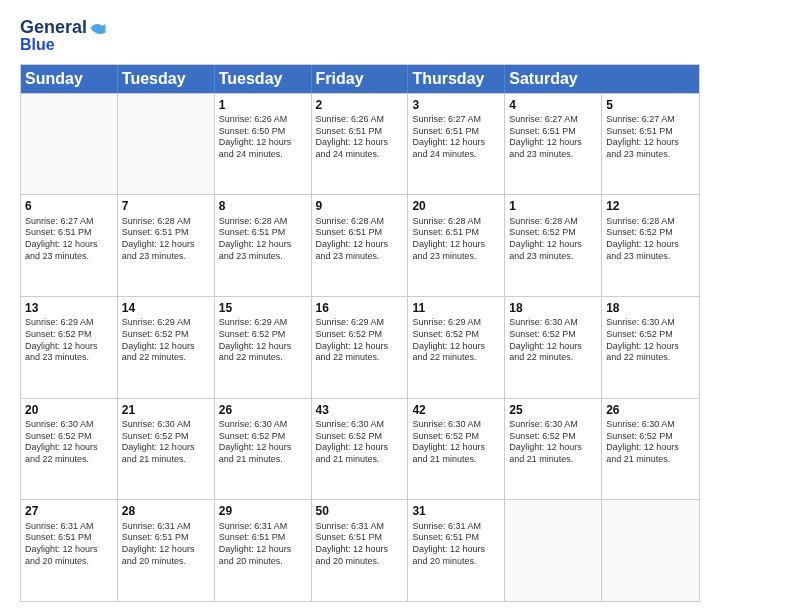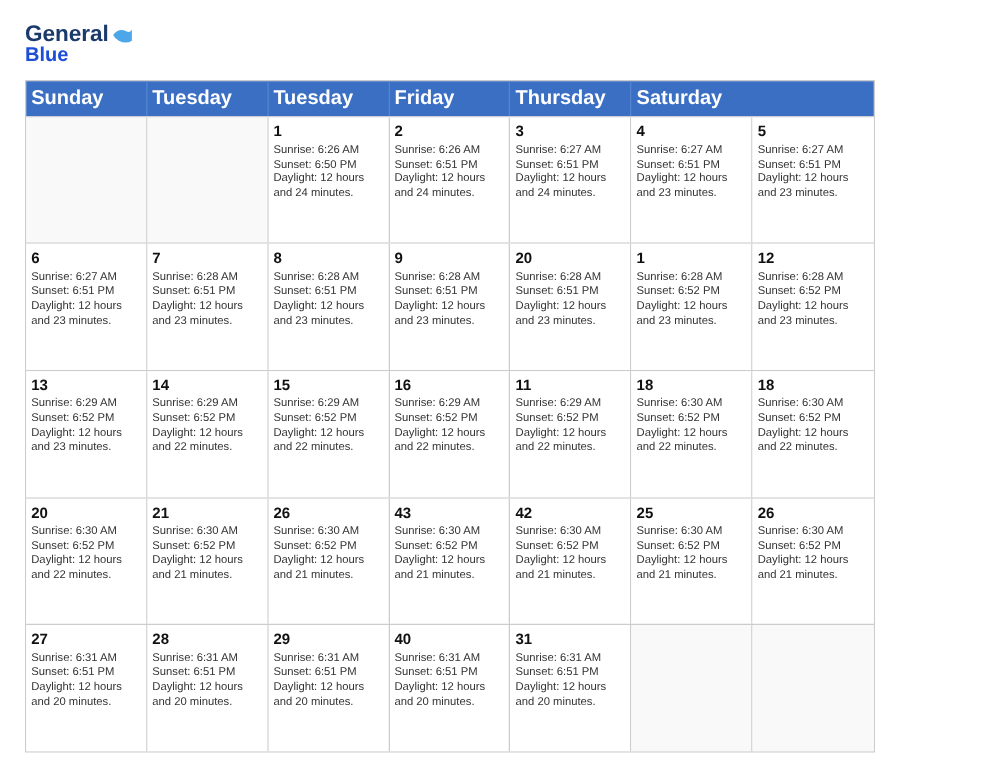--- a/index.html
+++ b/index.html
@@ -261,21 +261,21 @@
           </div>
           <div class="cal-cell">
             <span class="day-num">28</span>
             <div class="cell-text">Sunrise: 6:31 AM<br>Sunset: 6:51 PM<br>Daylight: 12 hours and 20 minutes.</div>
           </div>
           <div class="cal-cell">
             <span class="day-num">29</span>
             <div class="cell-text">Sunrise: 6:31 AM<br>Sunset: 6:51 PM<br>Daylight: 12 hours and 20 minutes.</div>
           </div>
           <div class="cal-cell">
-            <span class="day-num">40</span>
+            <span class="day-num">50</span>
             <div class="cell-text">Sunrise: 6:31 AM<br>Sunset: 6:51 PM<br>Daylight: 12 hours and 20 minutes.</div>
           </div>
           <div class="cal-cell">
             <span class="day-num">31</span>
             <div class="cell-text">Sunrise: 6:31 AM<br>Sunset: 6:51 PM<br>Daylight: 12 hours and 20 minutes.</div>
           </div>
           <div class="cal-cell empty"></div>
           <div class="cal-cell empty"></div>
         </div>
       </div>

